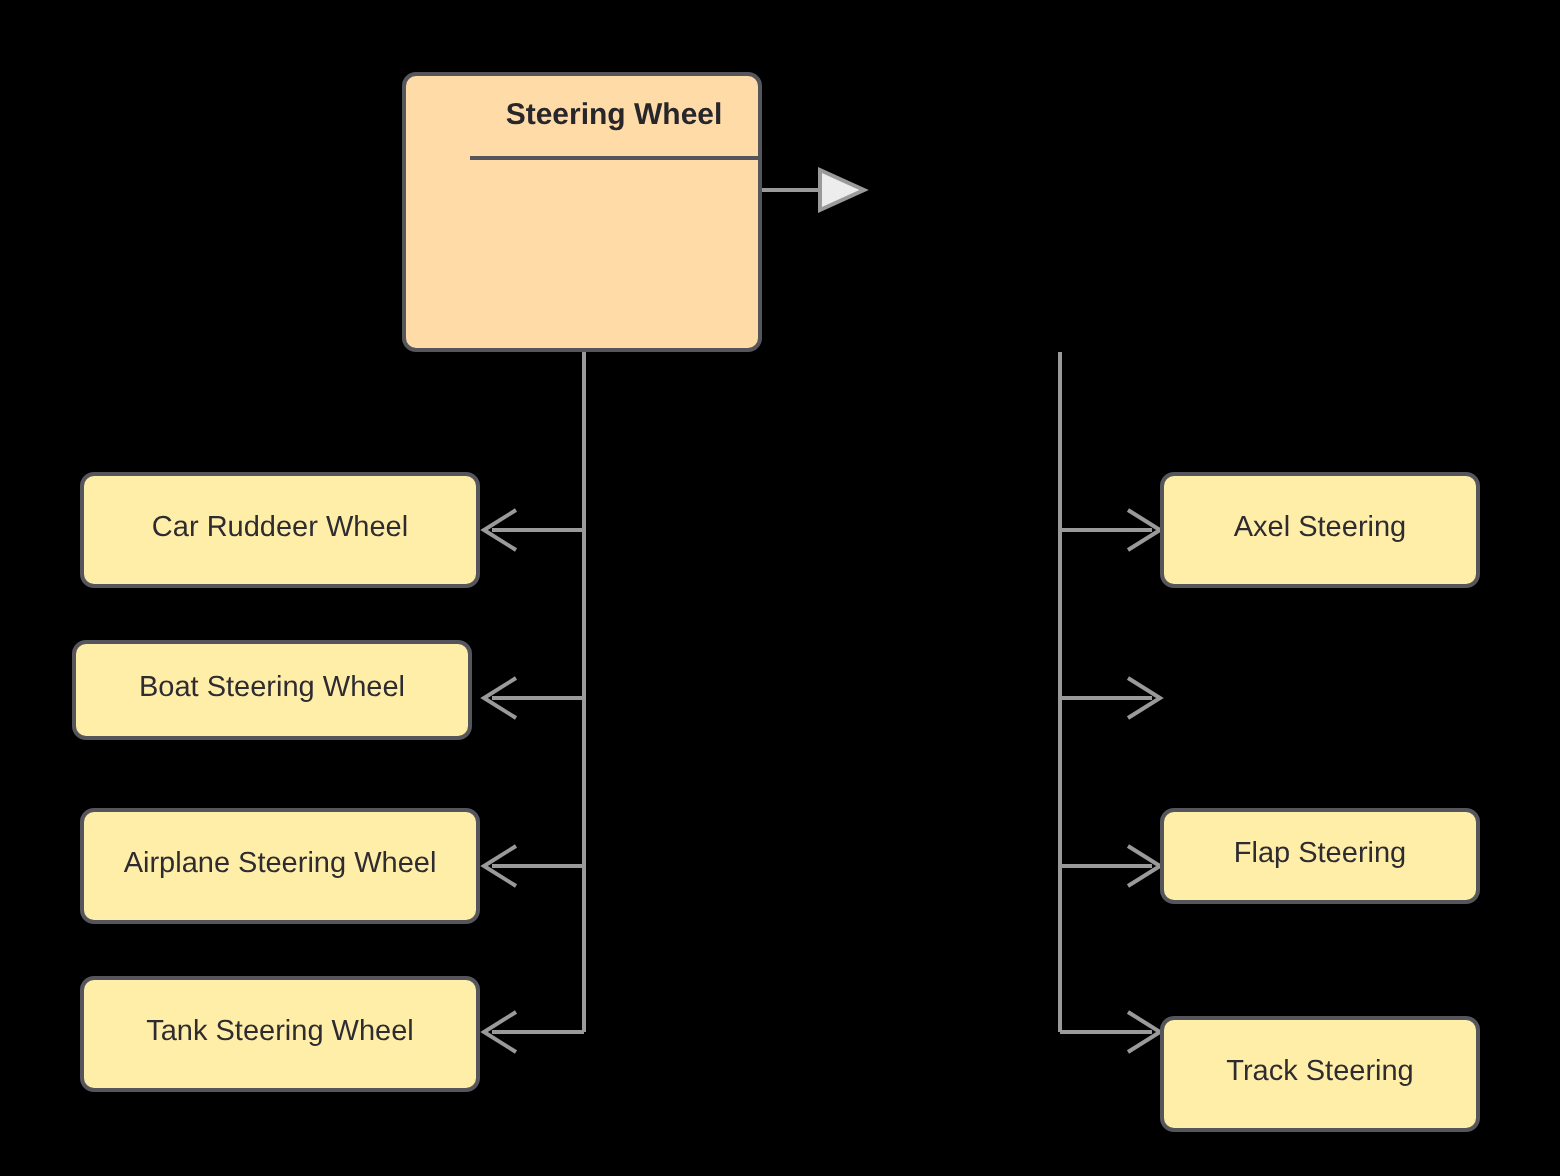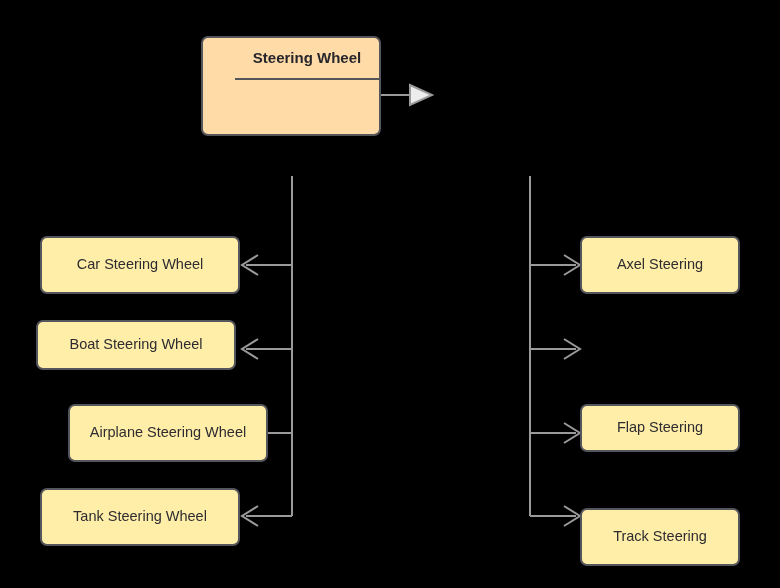--- a/index.html
+++ b/index.html
@@ -124,35 +124,35 @@
       <path d="M530,433 L576,433" fill="none" stroke="#9A9A9A" stroke-width="2"></path>
       <polyline points="564,423 580,433 564,443" fill="none" stroke="#9A9A9A" stroke-width="2" stroke-linecap="butt" stroke-linejoin="miter"></polyline>
     </g>
 
     <g>
       <path d="M530,516 L576,516" fill="none" stroke="#9A9A9A" stroke-width="2"></path>
       <polyline points="564,506 580,516 564,526" fill="none" stroke="#9A9A9A" stroke-width="2" stroke-linecap="butt" stroke-linejoin="miter"></polyline>
     </g>
   </svg>
 
-  <div class="class-node" style="left:201px; top:36px; width:180px; height:100px;padding-left:32px;">
+  <div class="class-node" style="left:201px; top:36px; width:180px; height:140px;padding-left:32px;">
     <div class="class-title">Steering Wheel</div>
     <div class="class-body"></div>
   </div>
 
 
   <div class="leaf-node" style="left:40px; top:236px; width:200px; height:58px;">
-    <span class="leaf-label">Car Steering Wheel</span>
+    <span class="leaf-label">Car Ruddeer Wheel</span>
   </div>
 
   <div class="leaf-node" style="left:36px; top:320px; width:200px; height:50px;">
     <span class="leaf-label">Boat Steering Wheel</span>
   </div>
 
-  <div class="leaf-node" style="left:40px; top:404px; width:200px; height:58px;margin-left:28px;">
+  <div class="leaf-node" style="left:40px; top:404px; width:200px; height:58px;">
     <span class="leaf-label">Airplane Steering Wheel</span>
   </div>
 
   <div class="leaf-node" style="left:40px; top:488px; width:200px; height:58px;">
     <span class="leaf-label">Tank Steering Wheel</span>
   </div>
 
   <div class="leaf-node" style="left:580px; top:236px; width:160px; height:58px;">
     <span class="leaf-label">Axel Steering</span>
   </div>

